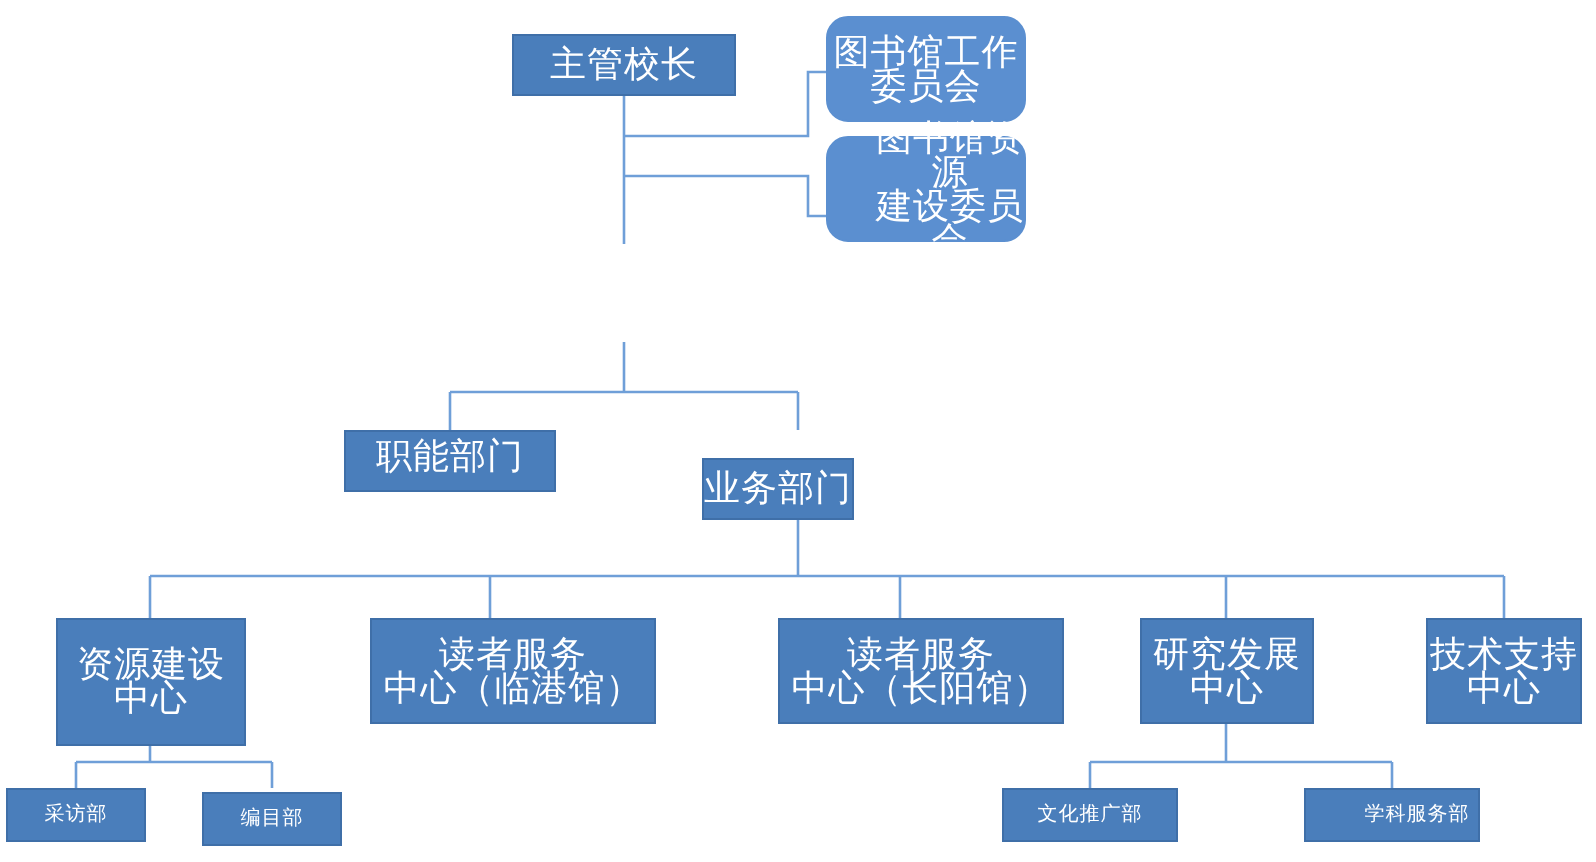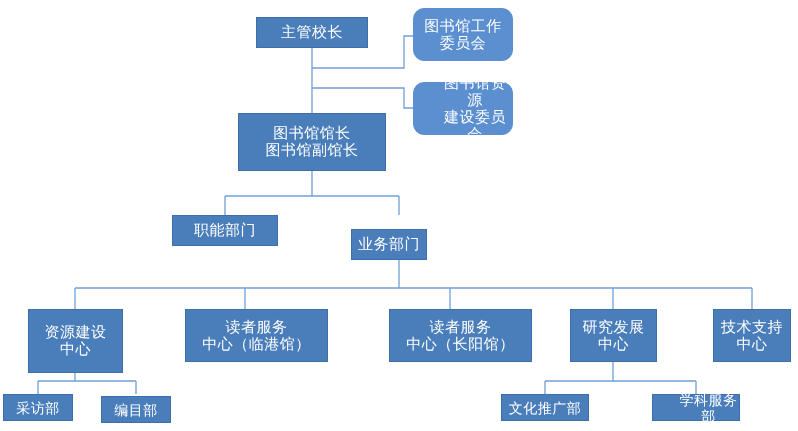--- a/index.html
+++ b/index.html
@@ -31,33 +31,33 @@
   .node {
     position: absolute;
     box-sizing: border-box;
     display: flex;
     align-items: center;
     justify-content: center;
     text-align: center;
     color: #ffffff;
     background: #4a7ebb;
     border: 1px solid #3f6fa8;
-    font-size: 15px;
+    font-size: 18px;
     line-height: 17px;
     letter-spacing: 0.5px;
     white-space: pre-line;
     z-index: 2;
   }
   .node.rounded {
     border-radius: 11px;
     border: 1px solid #5b8fd0;
     background: #5b8fd0;
   }
   .node.small {
-    font-size: 14px;
+    font-size: 10px;
     line-height: 16px;
   }
 </style>
 </head>
 <body>
 
 <div id="org-chart">
 
   <svg id="connector-layer" viewBox="0 0 798 431" width="798" height="431" xmlns="http://www.w3.org/2000/svg">
     <g fill="none" stroke="#6f9fd8" stroke-width="1.3">
@@ -89,27 +89,25 @@
       <path d="M 545 381 L 545 394"></path>
       <path d="M 696 381 L 696 394"></path>
     </g>
   </svg>
 
   <div class="node" style="left:256px; top:17px; width:112px; height:31px;">主管校长</div>
 
   <div class="node rounded" style="left:413px; top:8px; width:100px; height:53px;">图书馆工作
 委员会</div>
 
-  <div class="node rounded" style="left:413px; top:82px; width:100px; height:53px;padding-left:24px;">图书馆资源
+  <div class="node rounded" style="left:413px; top:68px; width:100px; height:53px;padding-left:24px;">图书馆资源
 建设委员会</div>
 
-  <div class="node" style="left:238px; top:113px; width:148px; height:58px;">图书馆馆长
-图书馆副馆长</div>
 
-  <div class="node" style="left:172px; top:215px; width:106px; height:31px;">职能部门</div>
+  <div class="node" style="left:172px; top:215px; width:106px; height:31px;font-family:Liberation Mono, monospace;">职能部门</div>
 
   <div class="node" style="left:351px; top:229px; width:76px; height:31px;">业务部门</div>
 
   <div class="node" style="left:28px; top:309px; width:95px; height:64px;">资源建设
 中心</div>
 
   <div class="node" style="left:185px; top:309px; width:143px; height:53px;">读者服务
 中心（临港馆）</div>
 
   <div class="node" style="left:389px; top:309px; width:143px; height:53px;">读者服务

